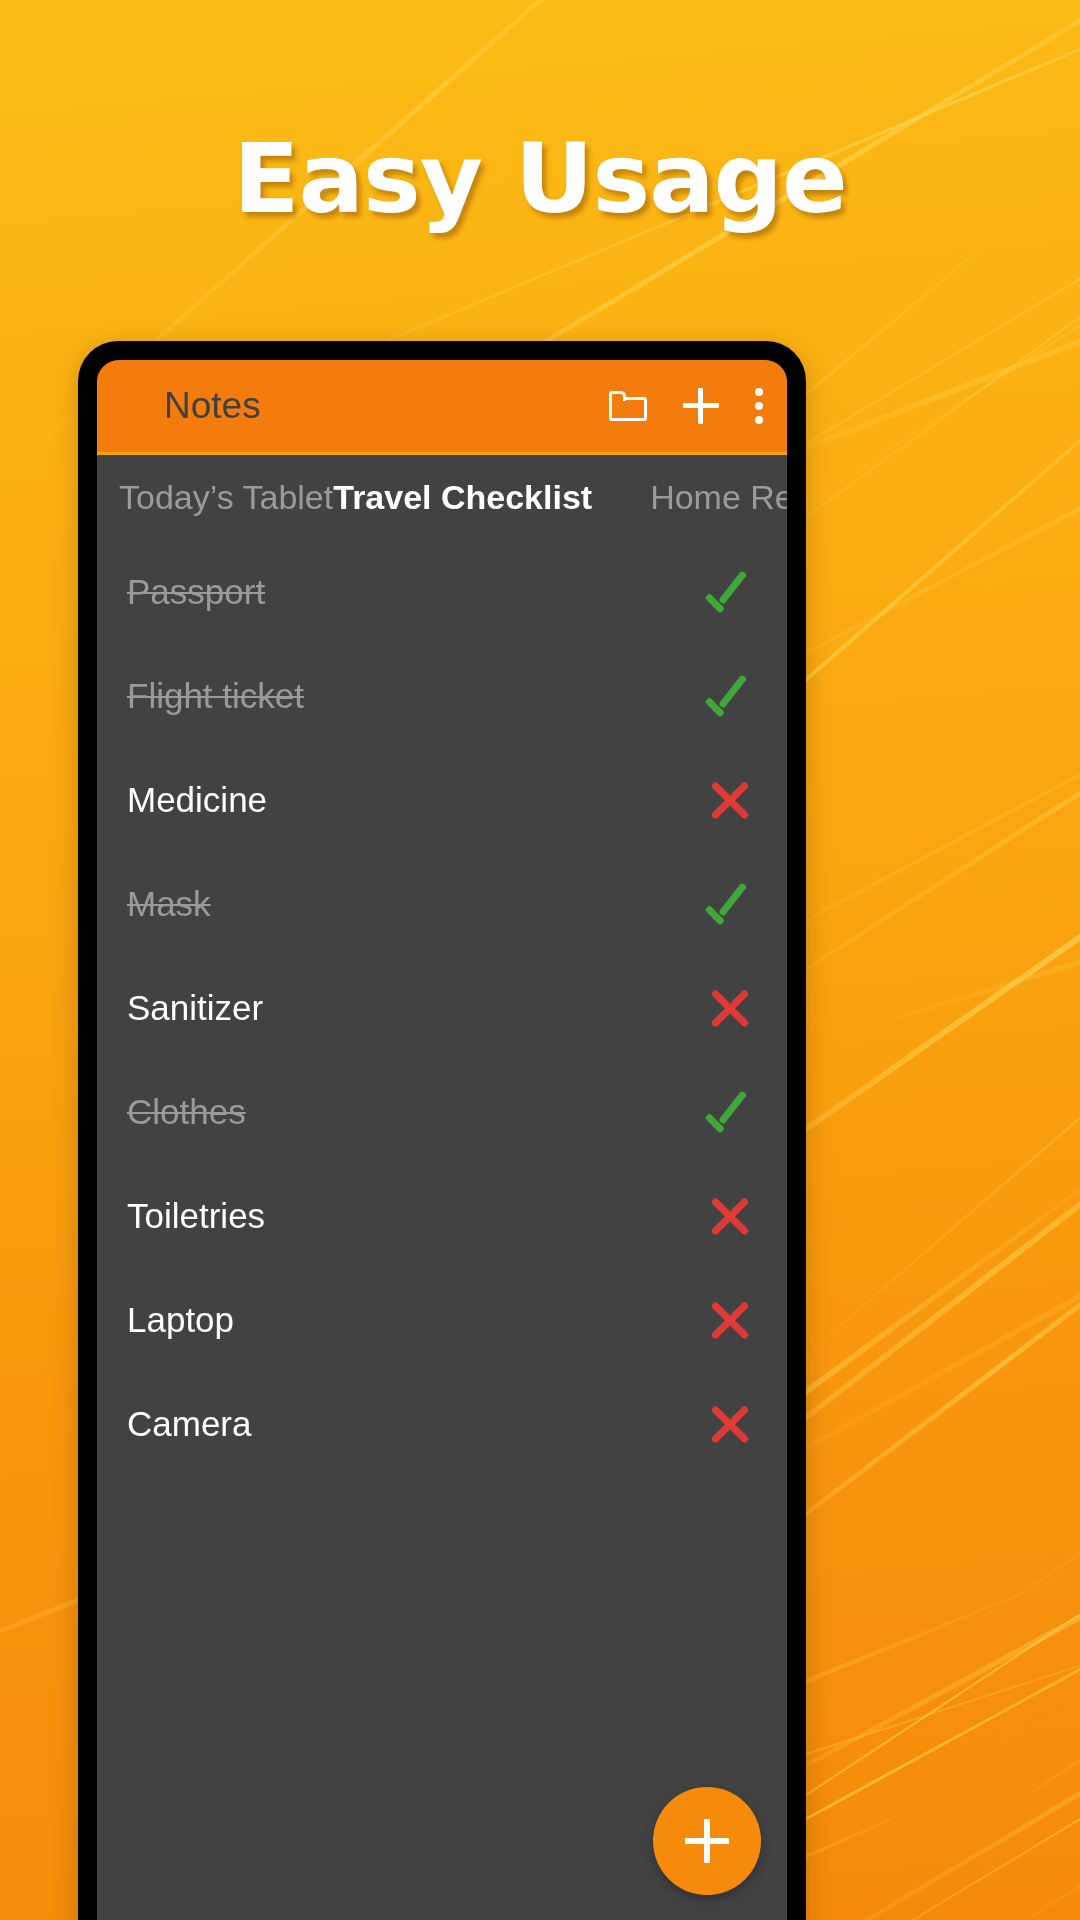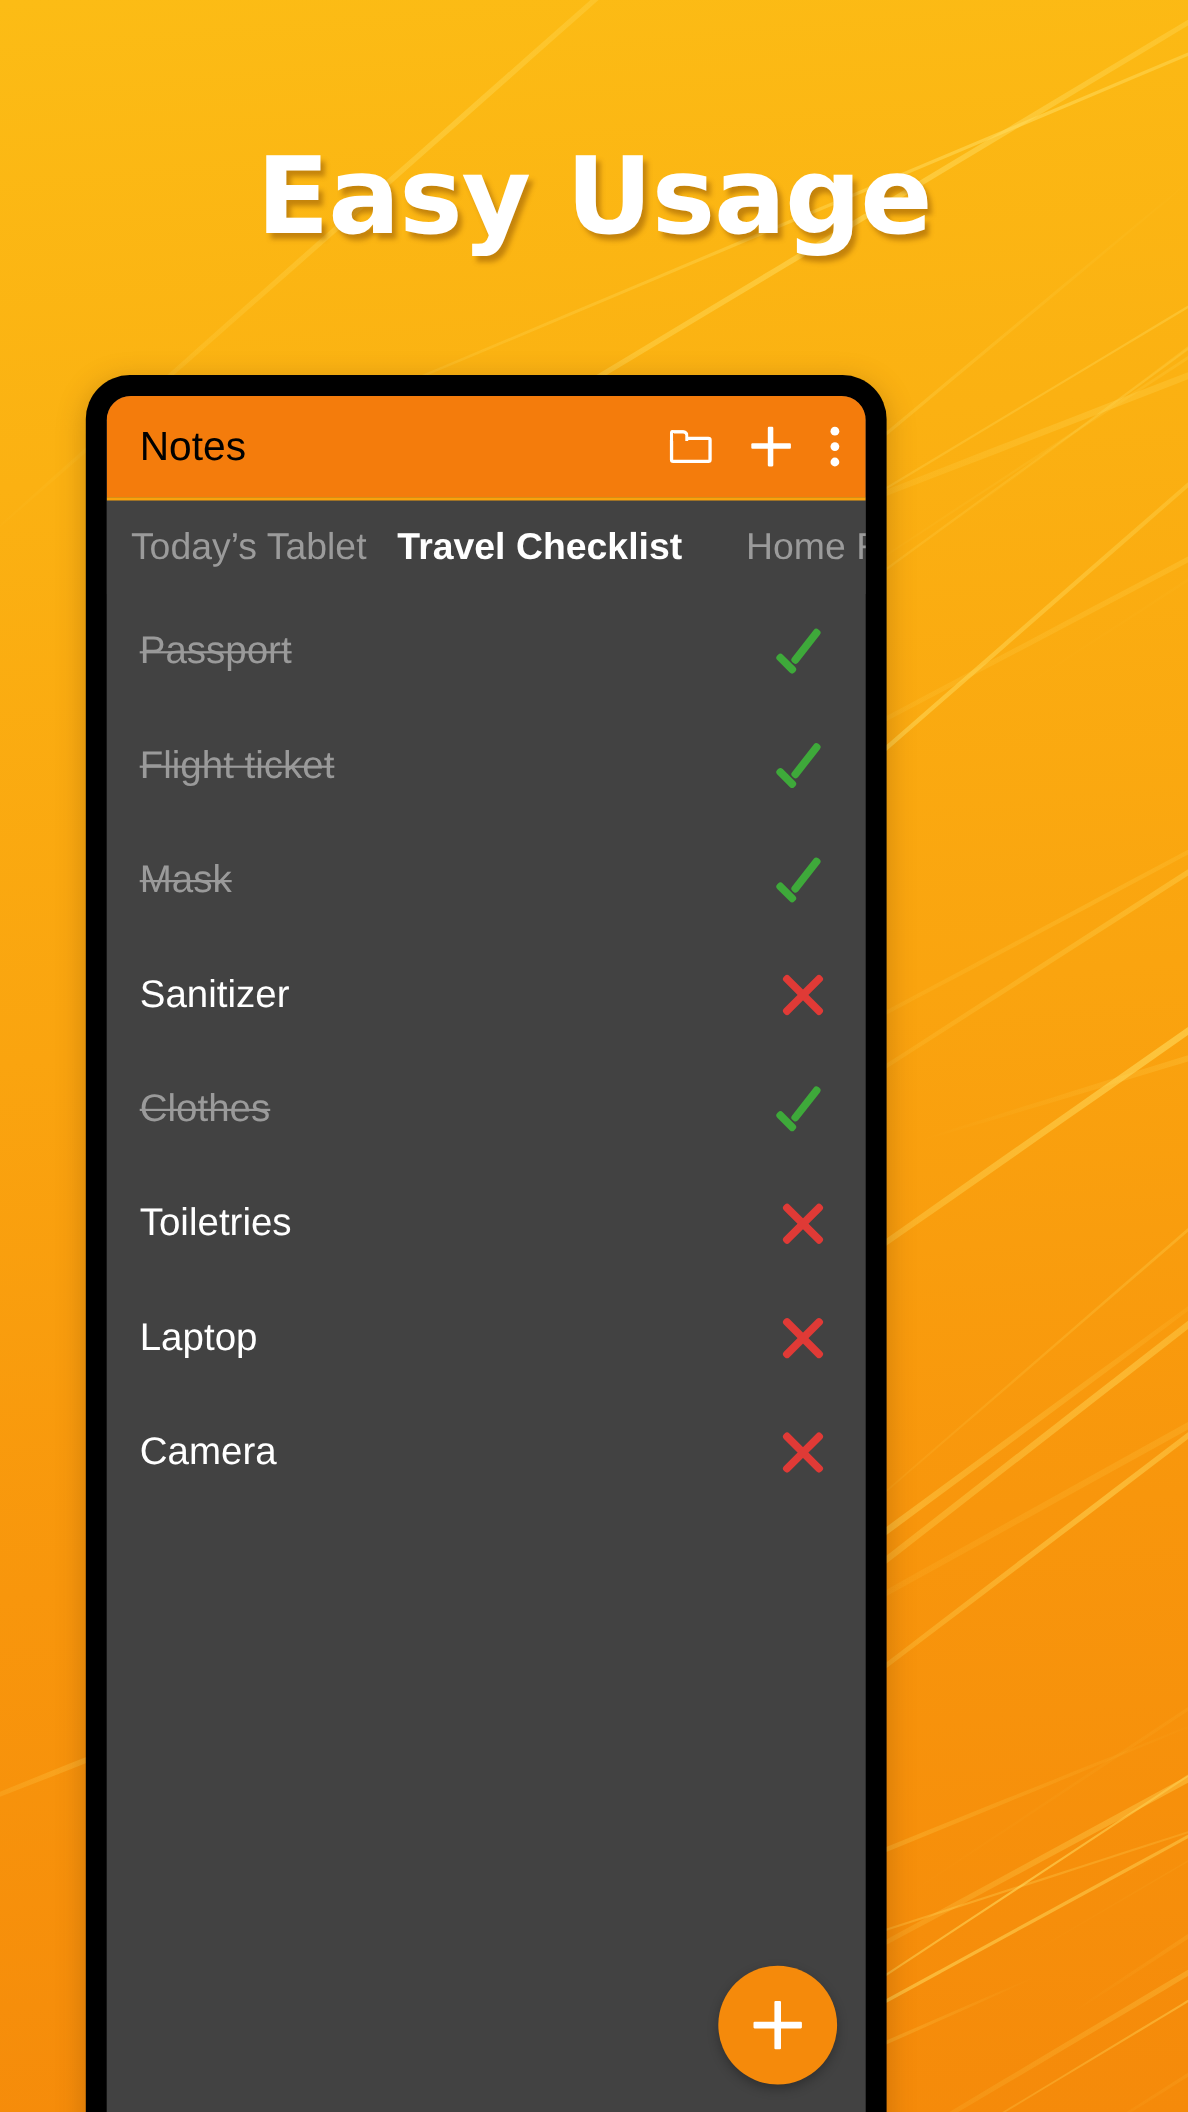--- a/index.html
+++ b/index.html
@@ -93,21 +93,21 @@
     background:#ffffff; border-radius:0 0 3px 3px;
   }
   .clock { color:#ffffff; font-size:30px; letter-spacing:.5px; margin-left:2px; }
 
   
   .appbar {
     height:92px; background:#F47C0C;
     display:flex; align-items:center;
     padding:0 24px 0 30px;
   }
-  .app-title { color:#000000; font-size:37px; flex:1; }
+  .app-title { color:#404040; font-size:37px; flex:1;margin-left:37px; }
   .appbar-actions { display:flex; align-items:center; gap:36px; }
   .icon-folder {
     width:38px; height:30px; position:relative;
   }
   .icon-folder .f-body {
     position:absolute; left:0; bottom:0; width:38px; height:24px;
     border:3px solid #ffffff; border-radius:3px;
   }
   .icon-folder .f-tab {
     position:absolute; left:0; top:0; width:17px; height:10px;
@@ -126,21 +126,21 @@
   
   .tabs {
     height:88px; background:#424242;
     display:flex; align-items:center;
     padding:0 22px;
     border-top:3px solid #F9A20C;
   }
   .tab { font-size:34px; color:#9b9b9b; white-space:nowrap; }
   .tab.active { color:#ffffff; font-weight:bold; }
   .tab.t0 { flex:0 0 auto; }
-  .tab.t1 { margin-left:28px; }
+  .tab.t1 { }
   .tab.t2 { margin-left:58px; }
 
   
   .list { position:relative; }
   .row {
     height:104px;
     display:flex; align-items:center; justify-content:space-between;
     padding:0 30px 0 30px;
   }
   .row-label { font-size:35px; color:#ffffff; }
@@ -250,20 +250,24 @@
 
     <div class="list" id="list">
         <div class="row done">
           <div class="row-label">Passport</div>
           <div class="mark check"></div>
         </div>
         <div class="row done">
           <div class="row-label">Flight ticket</div>
           <div class="mark check"></div>
         </div>
+        <div class="row">
+          <div class="row-label">Medicine</div>
+          <div class="mark cross"></div>
+        </div>
         <div class="row done">
           <div class="row-label">Mask</div>
           <div class="mark check"></div>
         </div>
         <div class="row">
           <div class="row-label">Sanitizer</div>
           <div class="mark cross"></div>
         </div>
         <div class="row done">
           <div class="row-label">Clothes</div>

